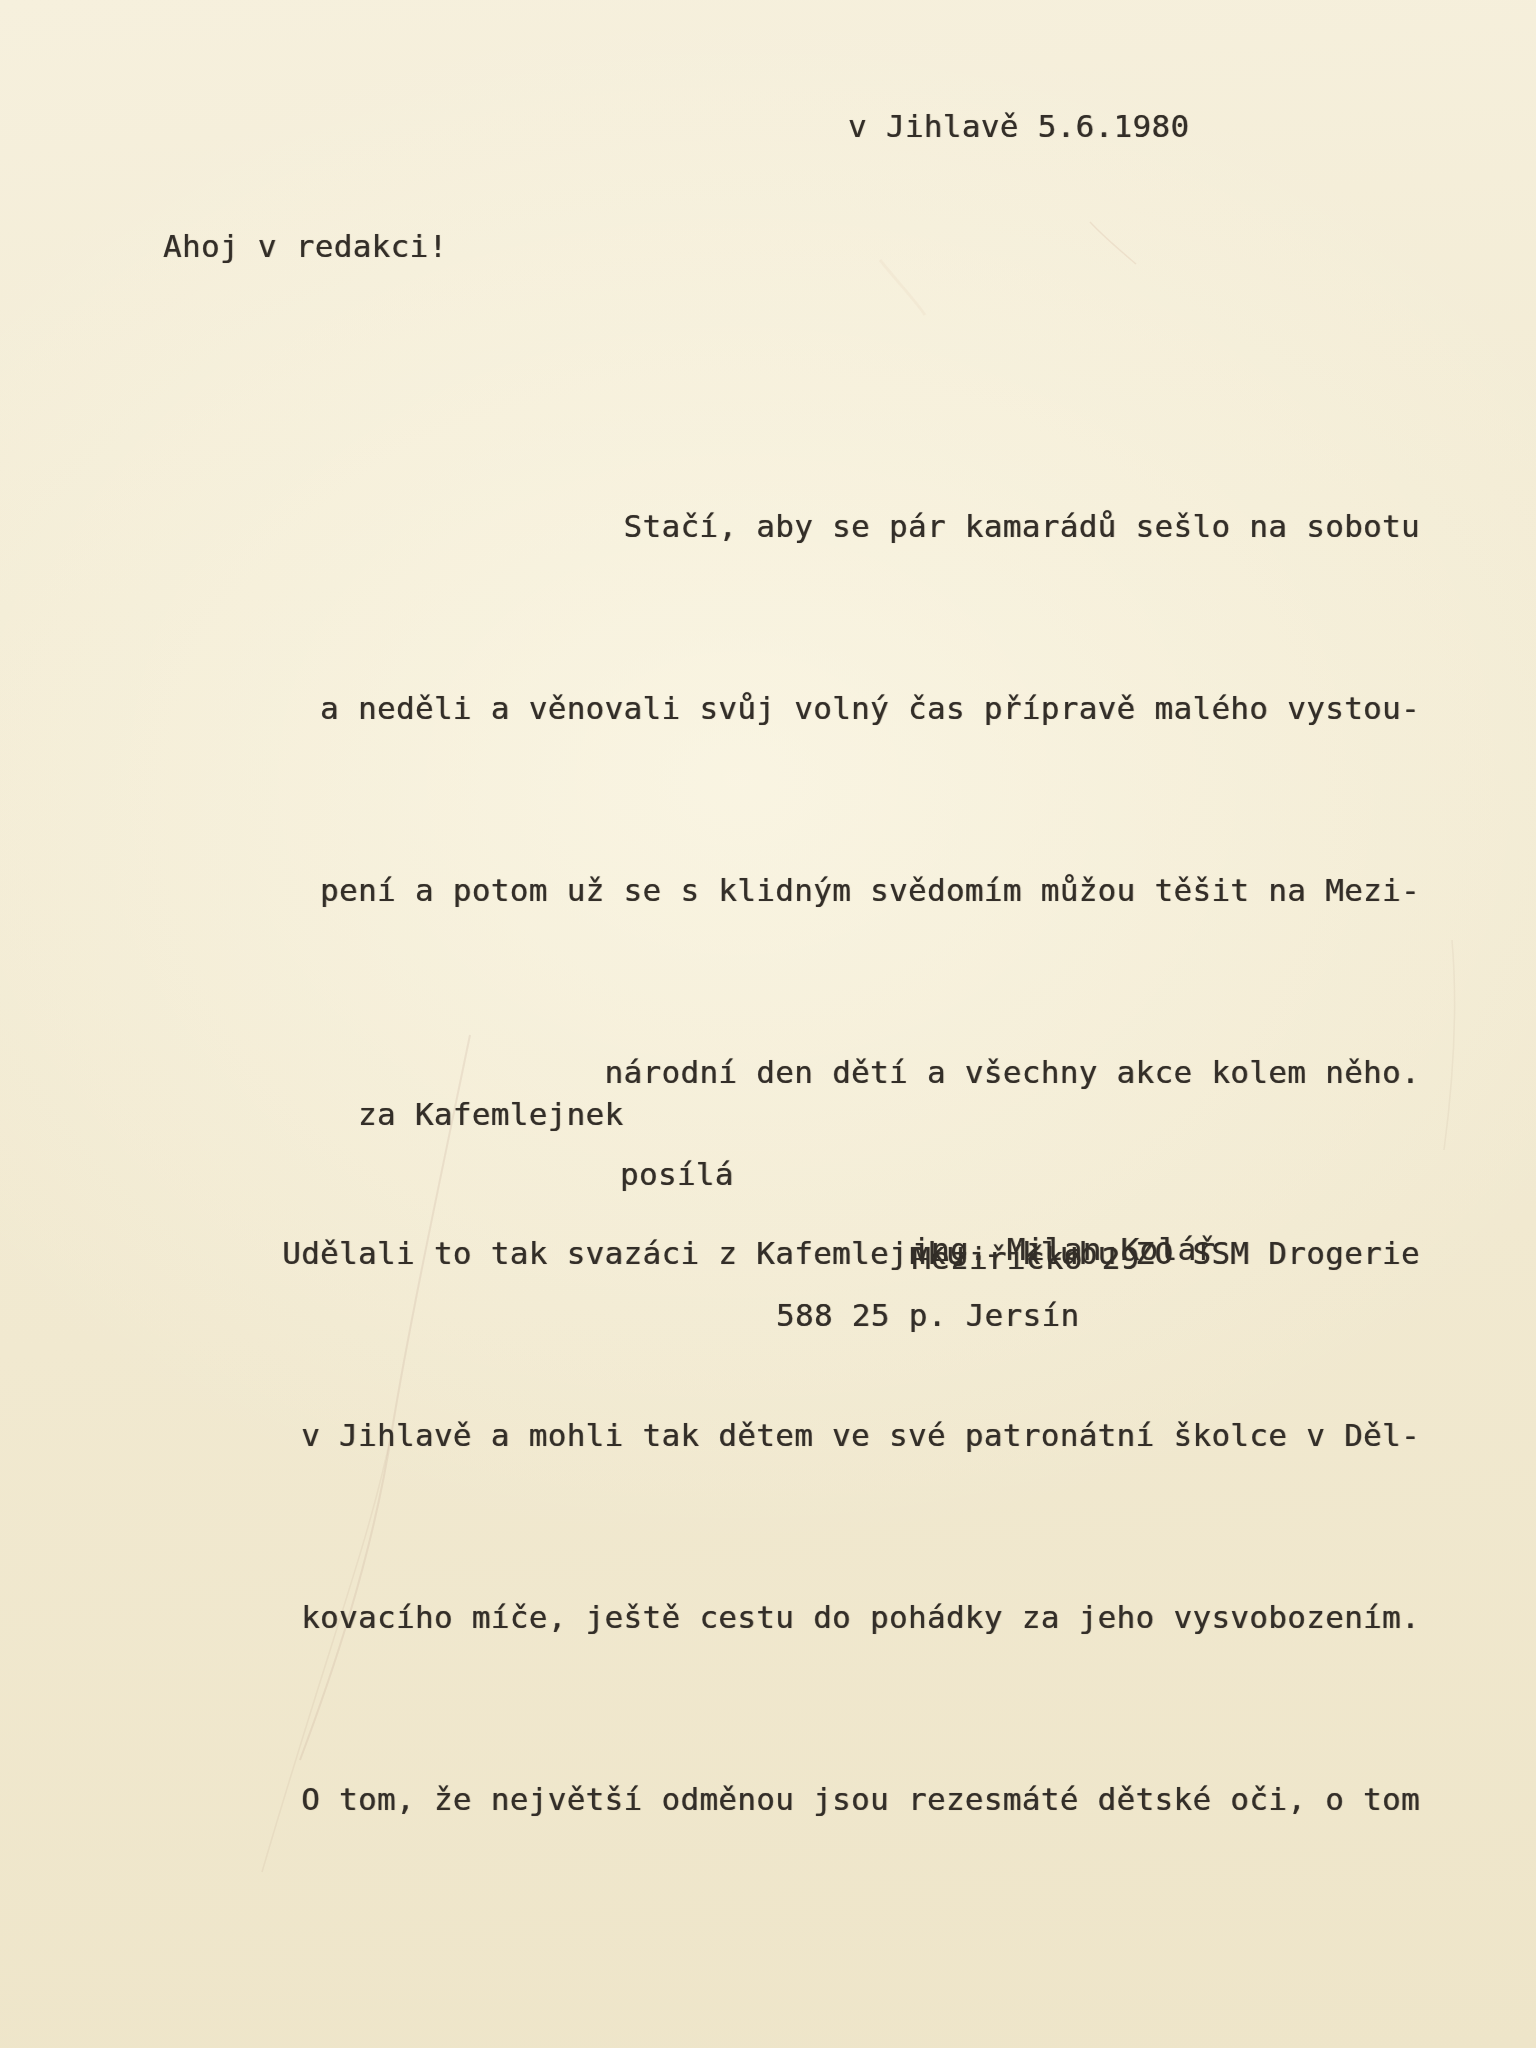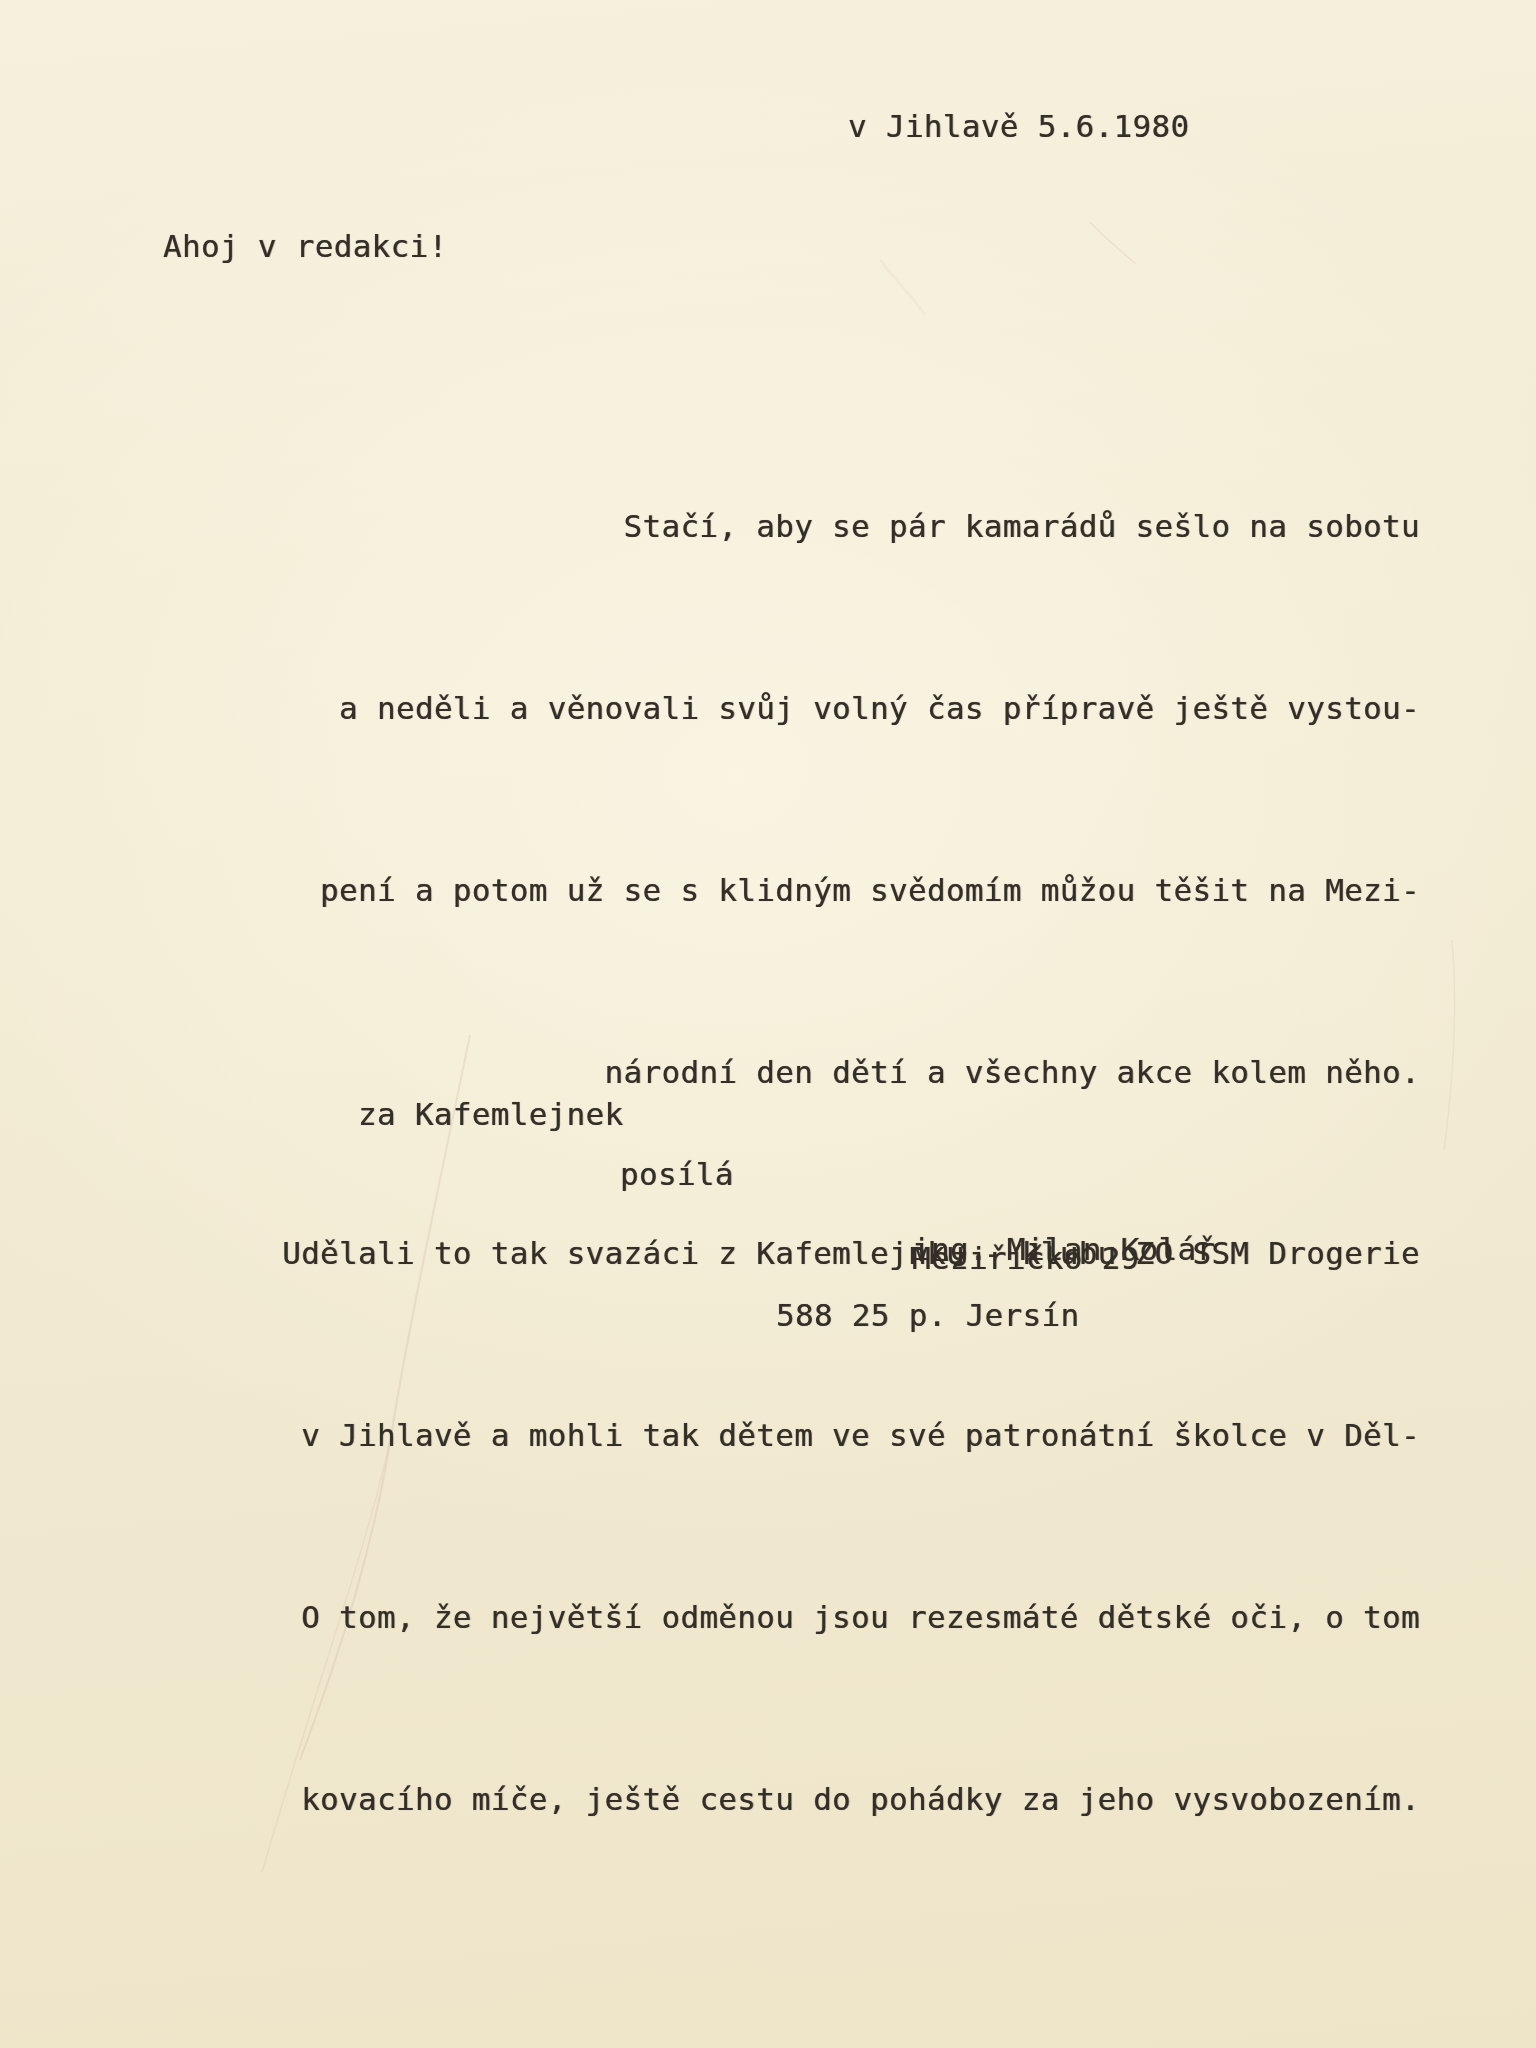--- a/index.html
+++ b/index.html
@@ -63,27 +63,27 @@
     <path d="M1452,940 C1458,1010 1452,1090 1444,1150" fill="none" stroke="rgba(170,140,115,0.10)" stroke-width="1.5"></path>
     <path d="M880,260 C900,285 915,300 925,315" fill="none" stroke="rgba(200,150,130,0.08)" stroke-width="3"></path>
   </svg>
 
   <div class="typed dateline">v Jihlavě 5.6.1980</div>
 
   <div class="typed salutation">Ahoj v redakci!</div>
 
   <div class="typed body-block">
     <div class="line first">Stačí, aby se pár kamarádů sešlo na sobotu</div>
-    <div class="line">a neděli a věnovali svůj volný čas přípravě ještě vystou-</div>
+    <div class="line">a neděli a věnovali svůj volný čas přípravě malého vystou-</div>
     <div class="line">pení a potom už se s klidným svědomím můžou těšit na Mezi-</div>
     <div class="line">národní den dětí a všechny akce kolem něho.</div>
     <div class="line">Udělali to tak svazáci z Kafemlejnku - klubu ZO SSM Drogerie</div>
     <div class="line">v Jihlavě a mohli tak dětem ve své patronátní školce v Děl-</div>
+    <div class="line">kovacího míče, ještě cestu do pohádky za jeho vysvobozením.</div>
     <div class="line">O tom, že největší odměnou jsou rezesmáté dětské oči, o tom</div>
-    <div class="line">kovacího míče, ještě cestu do pohádky za jeho vysvobozením.</div>
     
   </div>
 
   <div class="typed closing-1">za Kafemlejnek</div>
 
   <div class="typed closing-2">posílá</div>
 
   <div class="typed sig-name">ing. Milan Kolář</div>
 
   <div class="typed sig-addr1">Meziříčko 29</div>

